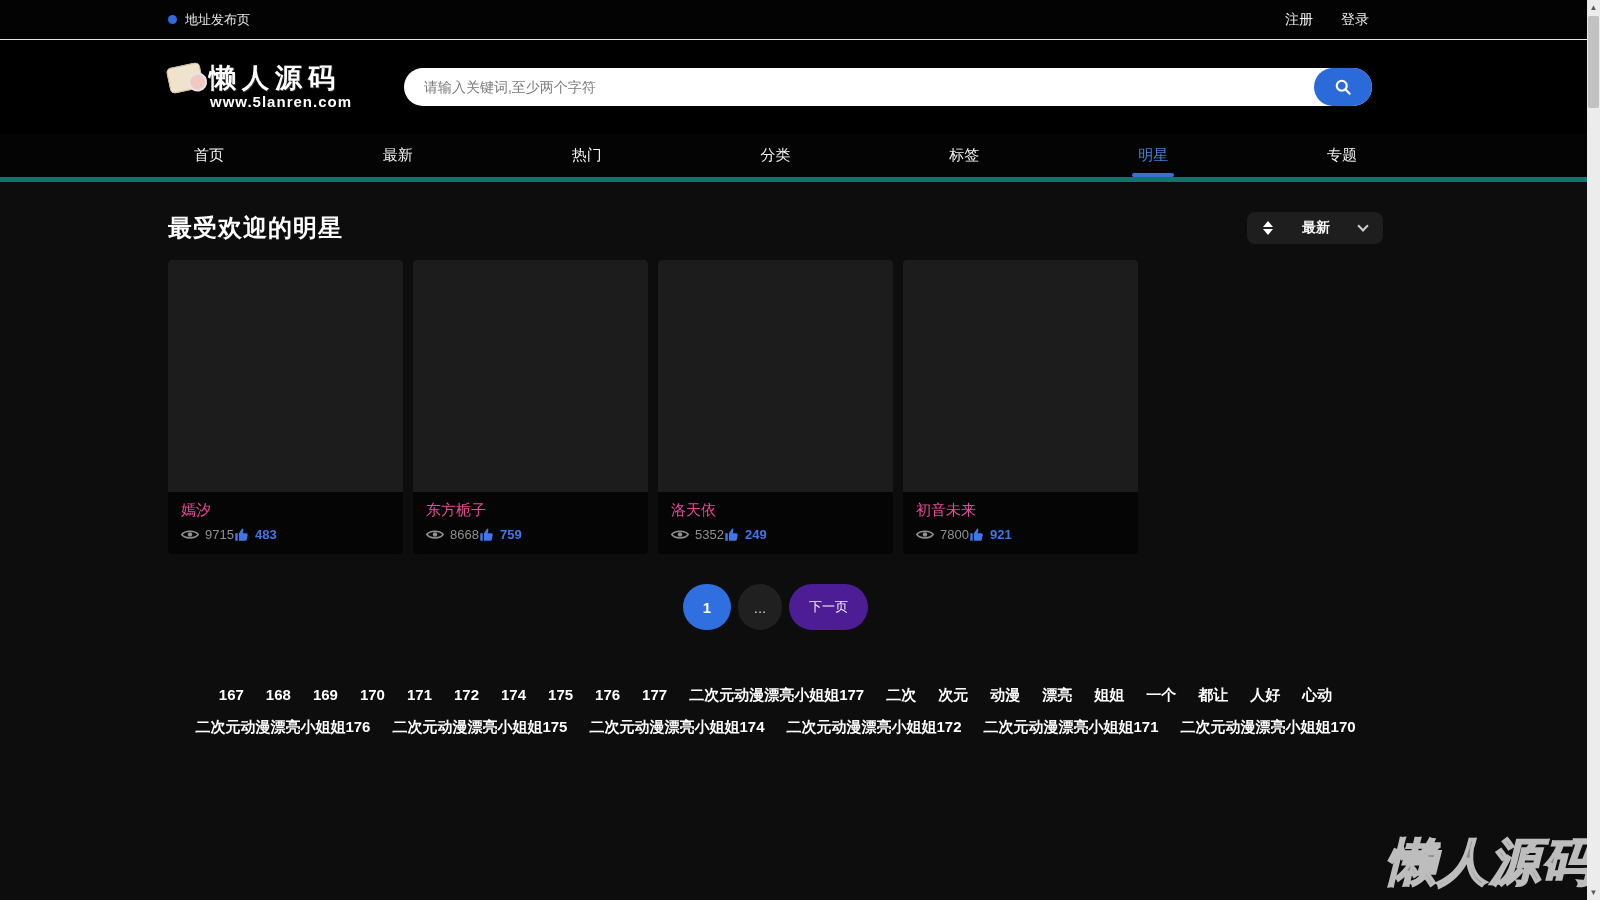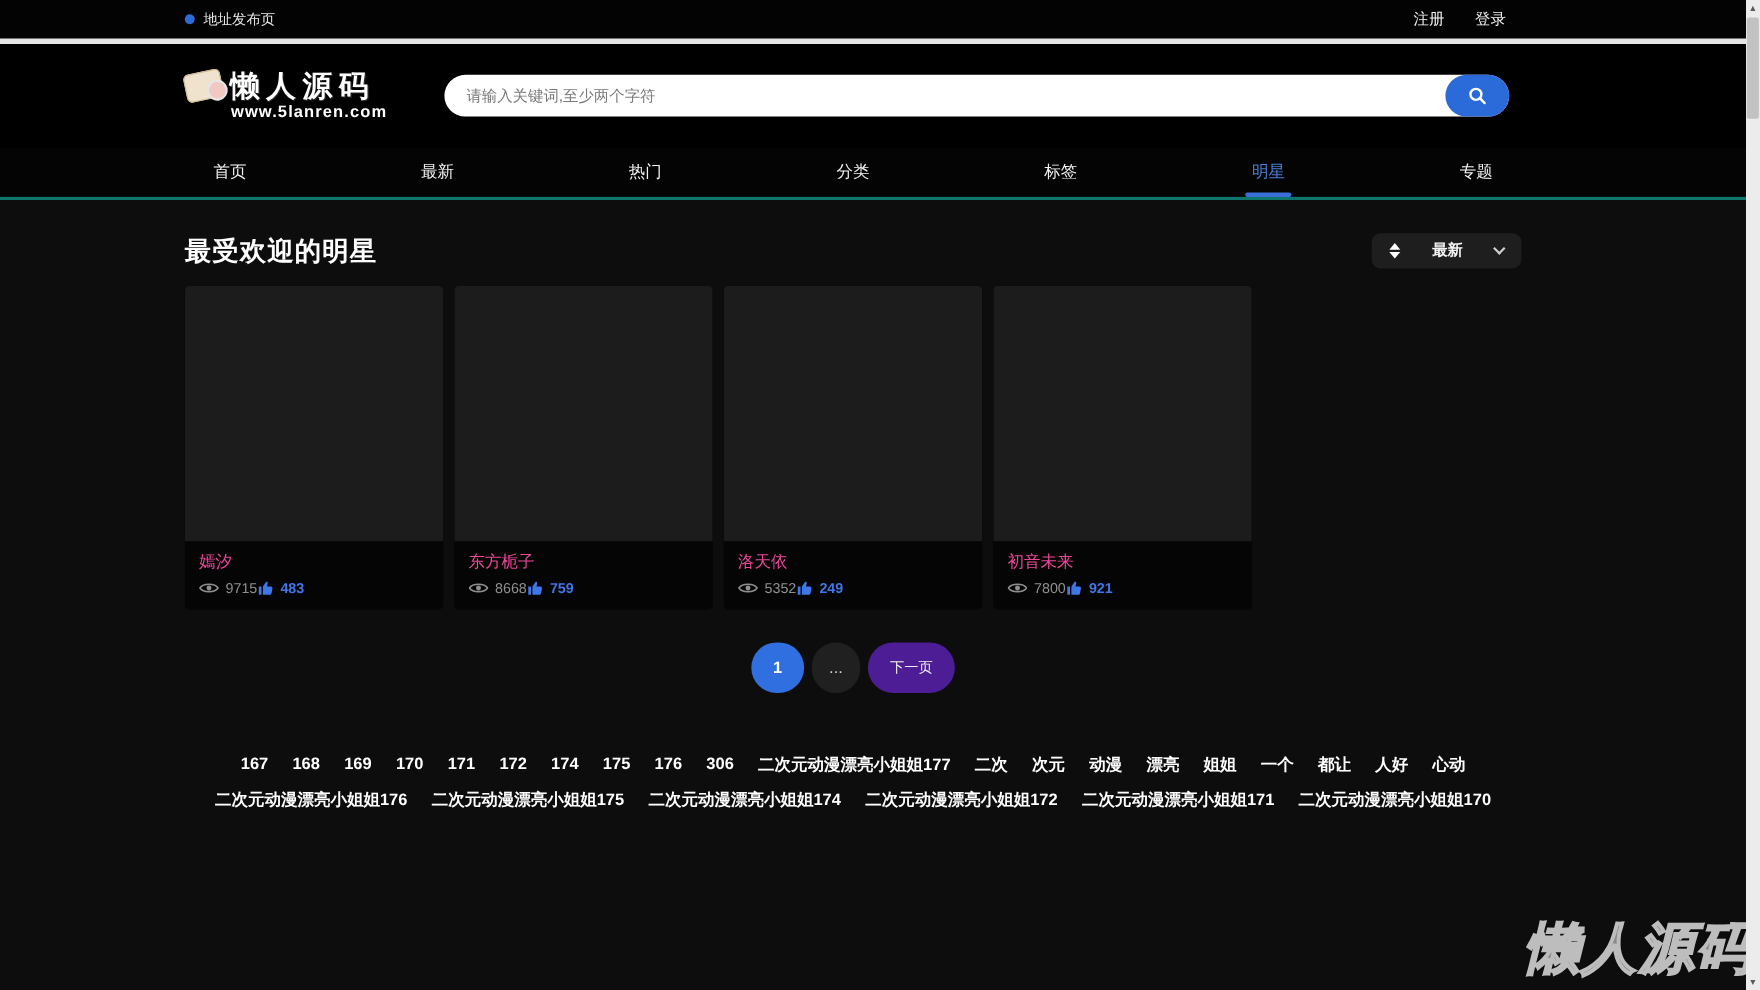--- a/index.html
+++ b/index.html
@@ -2,21 +2,21 @@
 <html><head>
 <meta charset="utf-8">
 <style>
   * { margin:0; padding:0; box-sizing:border-box; }
   html,body { width:1600px; height:900px; overflow:hidden; background:#000;
               font-family:"Liberation Sans","DejaVu Sans",sans-serif; }
   a { text-decoration:none; cursor:pointer; }
   .container { width:1215px; margin-left:168px; }
 
   
-  .topbar { height:40px; background:#030303; border-bottom:5px solid #e5e5e5; }
+  .topbar { height:40px; background:#030303; border-bottom:1px solid #e5e5e5; }
   .topbar-inner { height:100%; display:flex; align-items:center; justify-content:space-between; }
   .topbar-left { display:flex; align-items:center; gap:8px; color:#e8e8e8; font-size:13px; }
   .blue-dot { width:9px; height:9px; border-radius:50%; background:#2e6bd8; display:inline-block; }
   .topbar-right { display:flex; gap:28px; padding-right:14px; }
   .topbar-right a { color:#f0f0f0; font-size:14px; }
 
   
   .header { height:94px; background:#000; }
   .header-inner { height:100%; display:flex; align-items:center; }
   .logo { display:flex; flex-direction:column; line-height:1.05; margin-right:52px; }
@@ -31,21 +31,21 @@
   .search { position:relative; flex:1; max-width:968px; height:38px; }
   .search input { width:100%; height:100%; border:none; outline:none; background:#ffffff;
                border-radius:19px; padding:0 70px 0 20px; font-size:14px; color:#333;
                font-family:"Liberation Sans","DejaVu Sans",sans-serif; }
   .search input::placeholder { color:#7a7a7a; }
   .search-btn { position:absolute; right:0; top:0; width:58px; height:38px; border:none;
                background:#2b6bd9; border-radius:19px; display:flex; align-items:center;
                justify-content:center; cursor:pointer; }
 
   
-  .nav { height:48px; background:#040404; border-bottom:3px solid #0f766e; }
+  .nav { height:48px; background:#040404; border-bottom:5px solid #0f766e; }
   .nav-inner { height:100%; display:flex; justify-content:space-between; align-items:stretch; padding:0 12px; }
   .nav-item { display:flex; align-items:center; color:#f2f2f2; font-size:15px; padding:0 14px; position:relative; }
   .nav-item.active { color:#4d7fd6; }
   .nav-item.active::after { content:""; position:absolute; left:50%; transform:translateX(-50%);
                bottom:0; width:42px; height:4px; background:#3a6fd8; border-radius:2px; }
 
   
   .main { background:#0d0d0d; height:718px; padding-top:30px; position:relative; }
   .main-head { display:flex; justify-content:space-between; align-items:center; }
   .page-title { color:#fff; font-size:24px; font-weight:bold; letter-spacing:1px; }
@@ -265,21 +265,21 @@
       <div class="tag-row">
         <a class="tag">167</a>
         <a class="tag">168</a>
         <a class="tag">169</a>
         <a class="tag">170</a>
         <a class="tag">171</a>
         <a class="tag">172</a>
         <a class="tag">174</a>
         <a class="tag">175</a>
         <a class="tag">176</a>
-        <a class="tag">306</a>
+        <a class="tag">177</a>
         <a class="tag">二次元动漫漂亮小姐姐177</a>
         <a class="tag">二次</a>
         <a class="tag">次元</a>
         <a class="tag">动漫</a>
         <a class="tag">漂亮</a>
         <a class="tag">姐姐</a>
         <a class="tag">一个</a>
         <a class="tag">都让</a>
         <a class="tag">人好</a>
         <a class="tag">心动</a>

